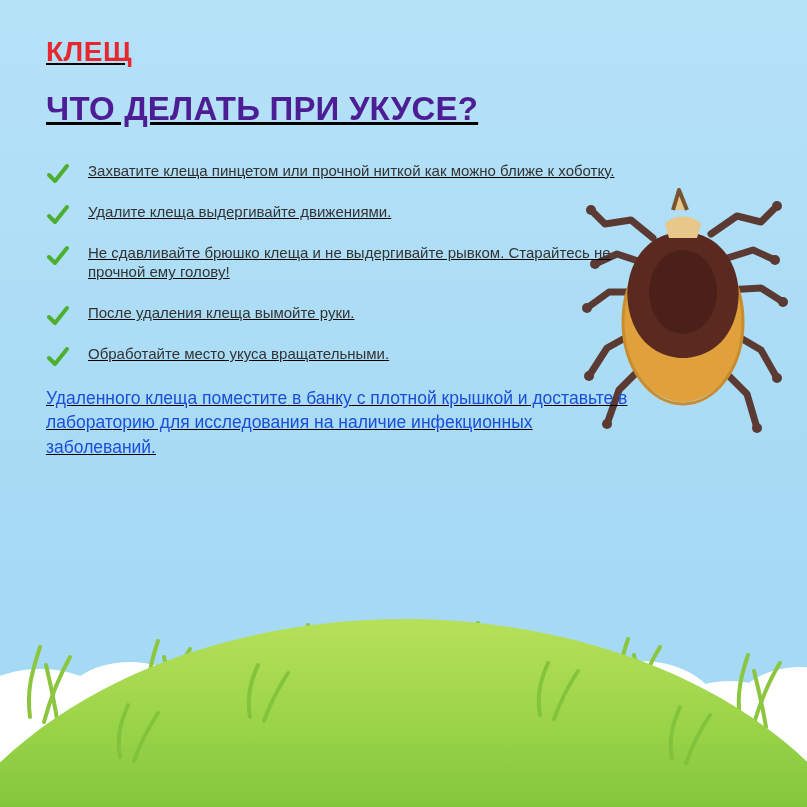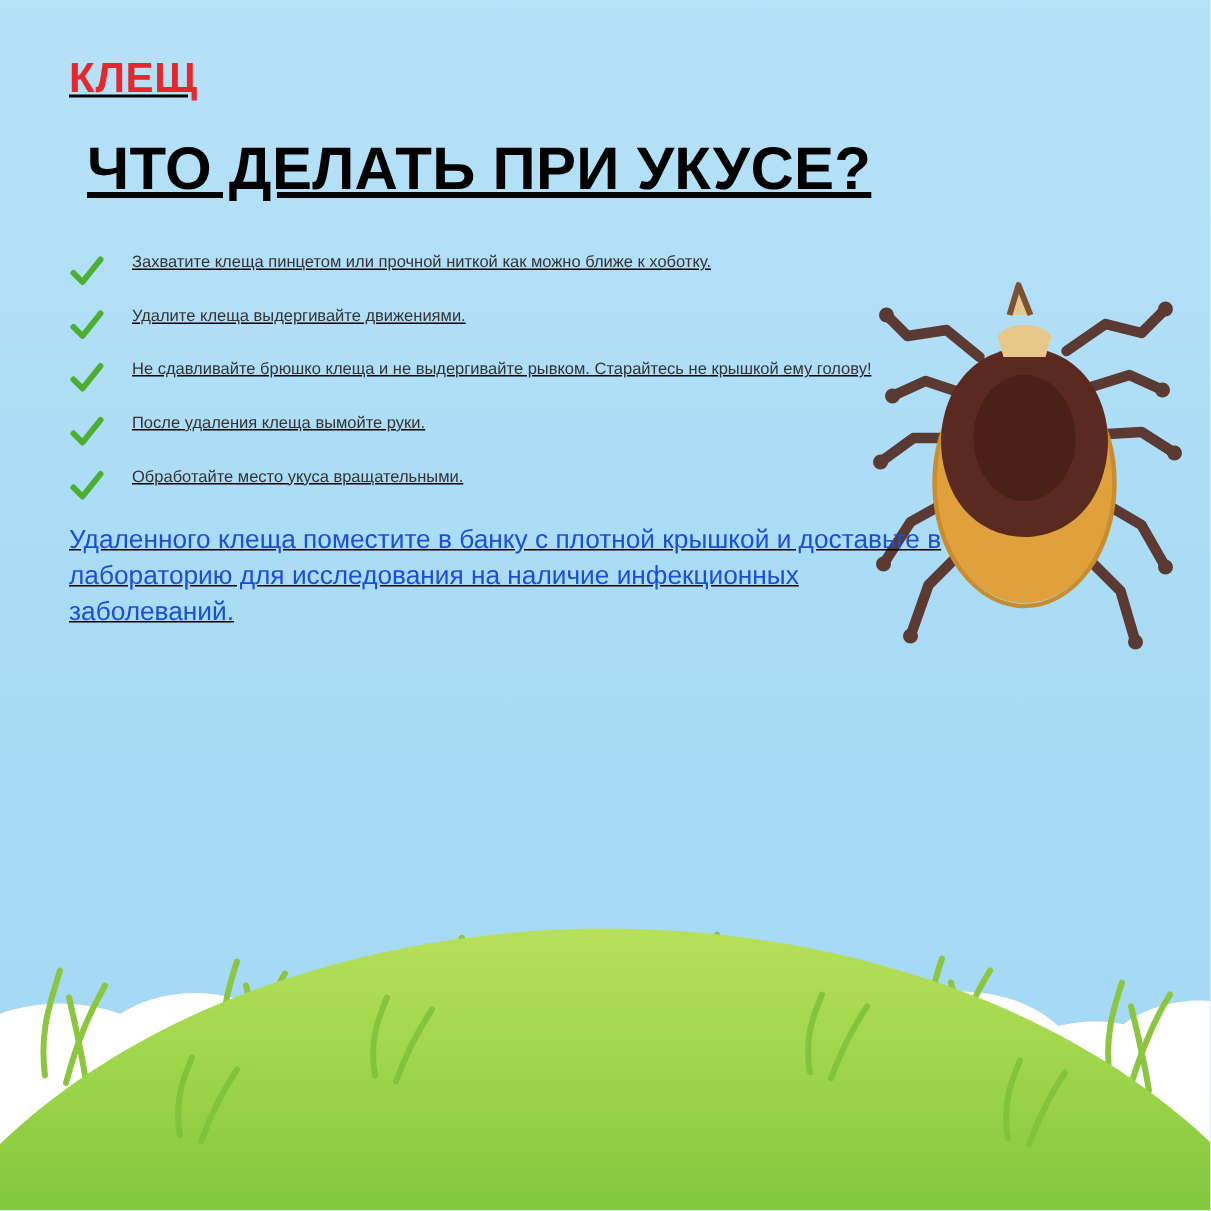--- a/index.html
+++ b/index.html
@@ -57,40 +57,40 @@
   .title-small {
     font-size: 28px;
     font-weight: bold;
     letter-spacing: 0.5px;
     color: #e8262d;
     margin: 0 0 26px 0;
     line-height: 1;
   }
 
   .title-main {
-    font-size: 40px;
+    font-size: 33px;
     font-weight: bold;
-    color: #000000;
-    margin: 0 0 34px 12px;
+    color: #4c1d95;
+    margin: 0 0 34px 0;
     line-height: 1.05;
     letter-spacing: 0.2px;
   }
 
   ul.steps {
     list-style: none;
     margin: 0;
     padding: 0;
   }
 
   ul.steps li {
     position: relative;
     padding-left: 42px;
     margin-bottom: 21px;
     color: #333333;
-    font-size: 11px;
+    font-size: 15px;
     line-height: 1.33;
     max-width: 560px;
   }
 
   .check {
     position: absolute;
     left: 0;
     top: 1px;
     width: 24px;
     height: 24px;
@@ -240,21 +240,21 @@
       <li>
         <svg class="check" viewBox="0 0 24 24">
           <path d="M3 13 L9 19 L21 4" fill="none" stroke="#4caf2f" stroke-width="4" stroke-linecap="round" stroke-linejoin="round"></path>
         </svg>
         <span>Удалите клеща выдергивайте движениями.</span>
       </li>
       <li>
         <svg class="check" viewBox="0 0 24 24">
           <path d="M3 13 L9 19 L21 4" fill="none" stroke="#4caf2f" stroke-width="4" stroke-linecap="round" stroke-linejoin="round"></path>
         </svg>
-        <span>Не сдавливайте брюшко клеща и не выдергивайте рывком. Старайтесь не крышкой ему голову!</span>
+        <span>Не сдавливайте брюшко клеща и не выдергивайте рывком. Старайтесь не прочной ему голову!</span>
       </li>
       <li>
         <svg class="check" viewBox="0 0 24 24">
           <path d="M3 13 L9 19 L21 4" fill="none" stroke="#4caf2f" stroke-width="4" stroke-linecap="round" stroke-linejoin="round"></path>
         </svg>
         <span>После удаления клеща вымойте руки.</span>
       </li>
       <li>
         <svg class="check" viewBox="0 0 24 24">
           <path d="M3 13 L9 19 L21 4" fill="none" stroke="#4caf2f" stroke-width="4" stroke-linecap="round" stroke-linejoin="round"></path>

